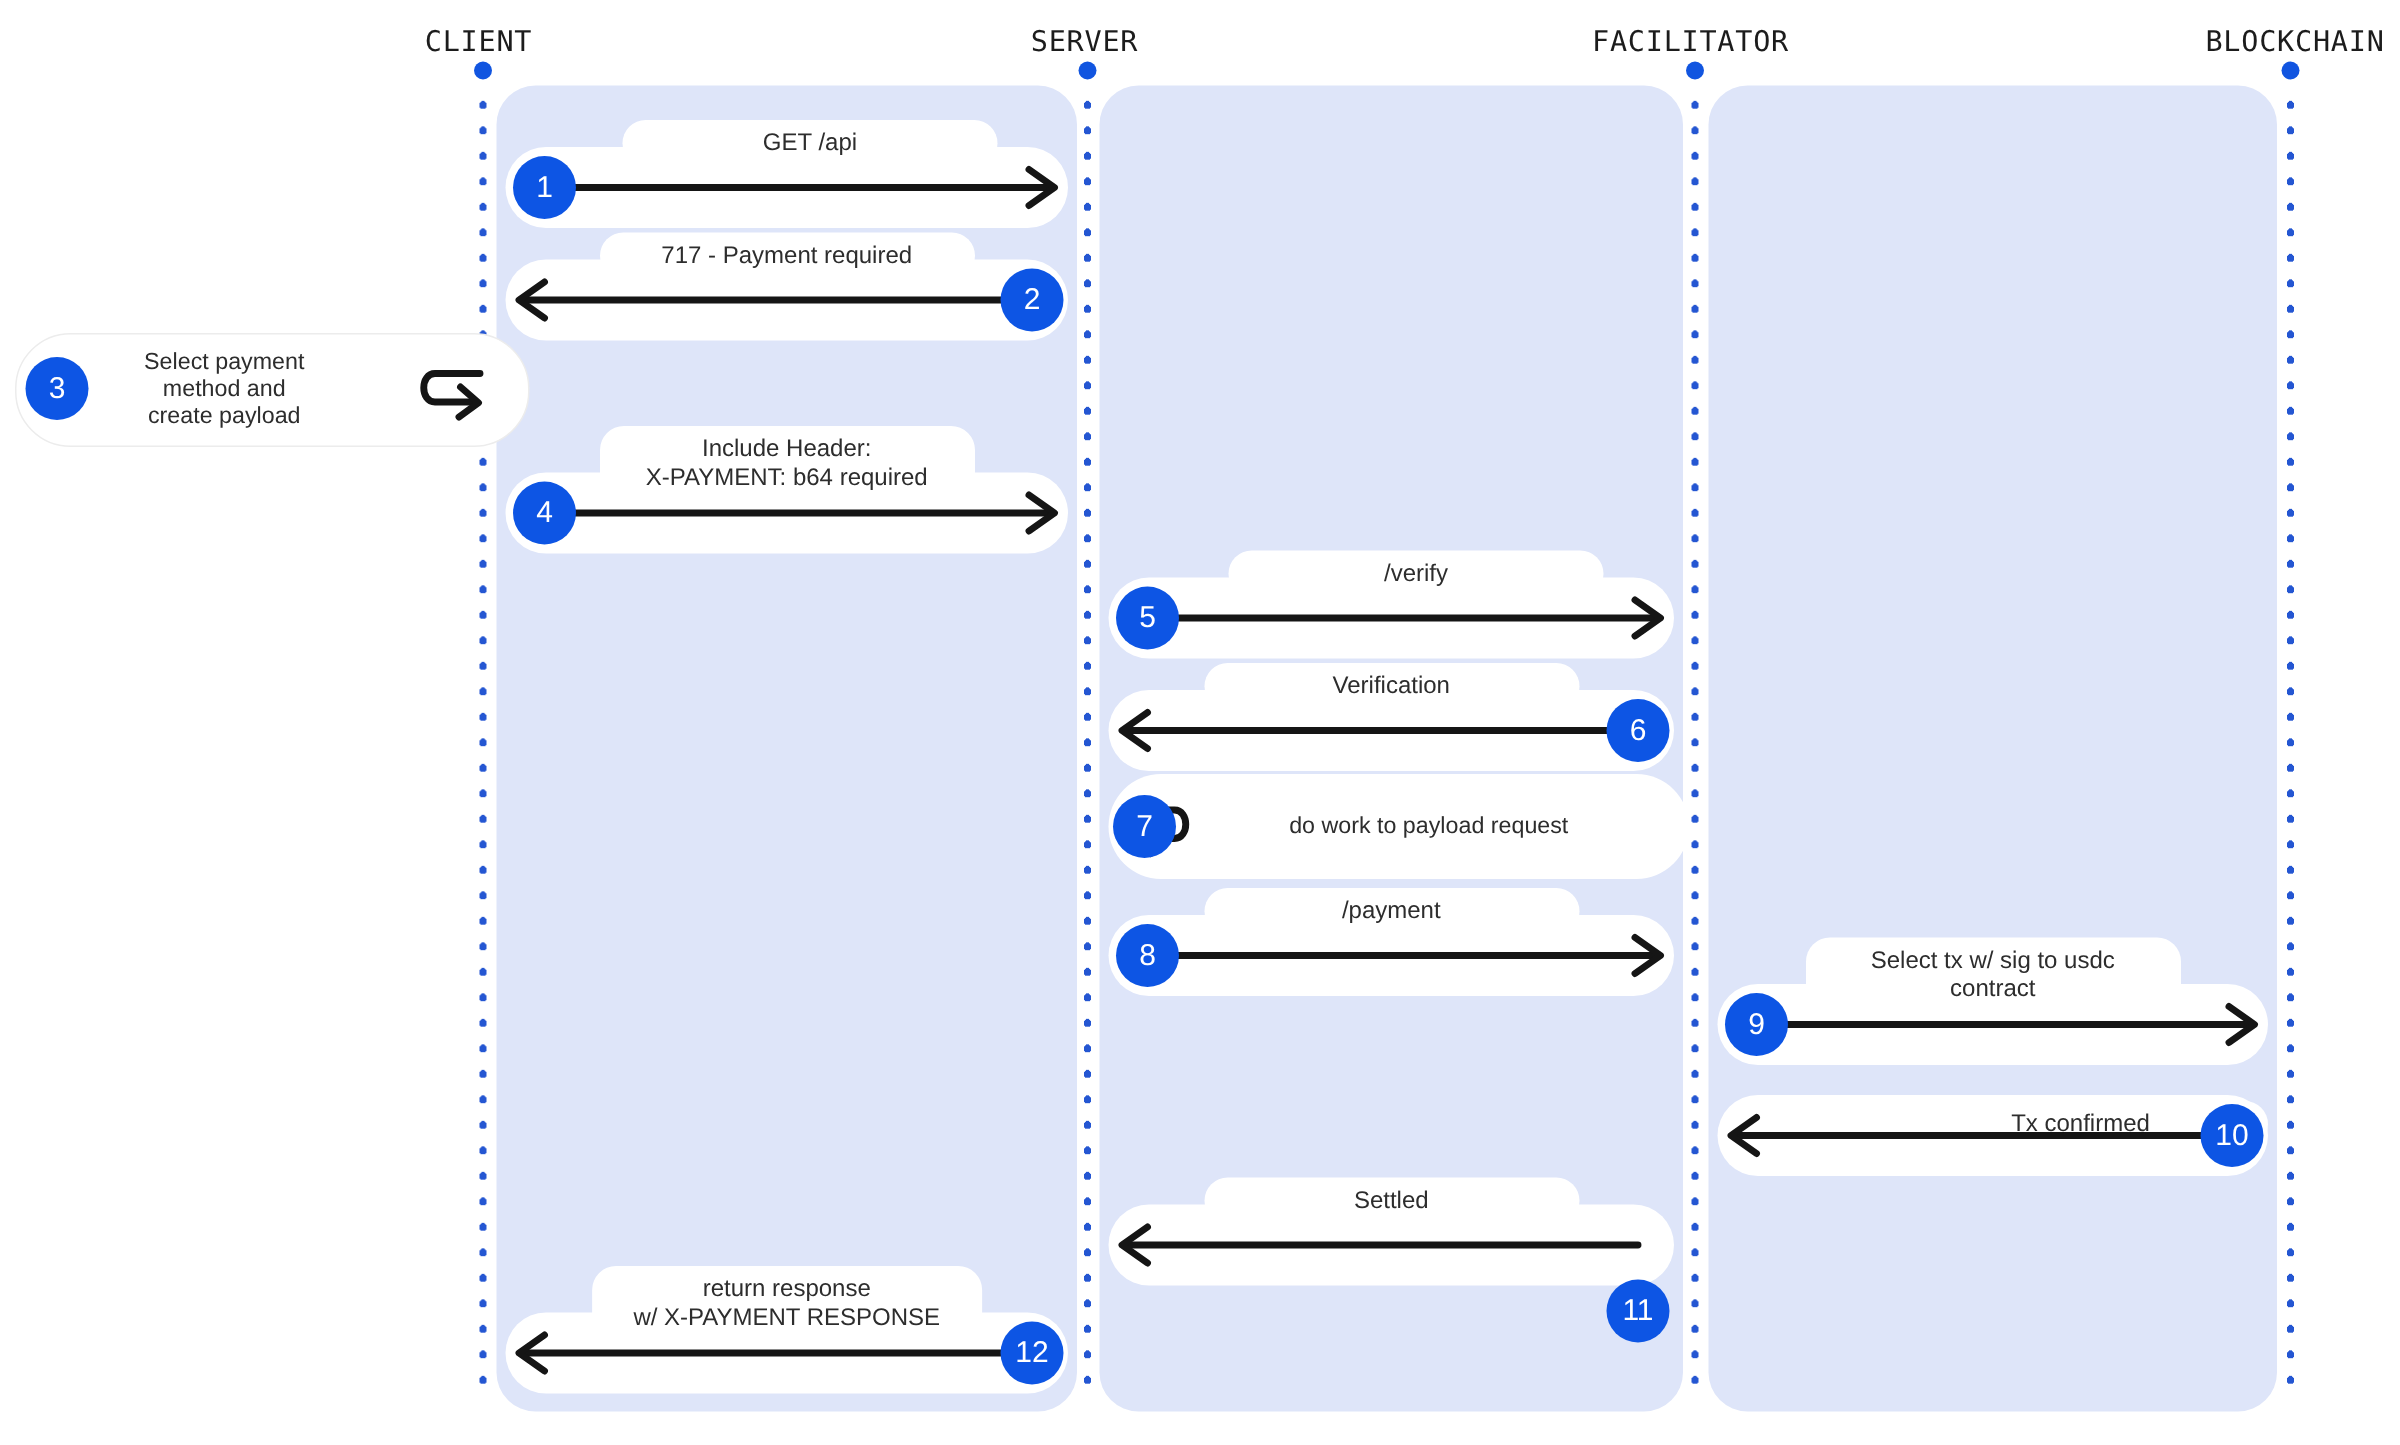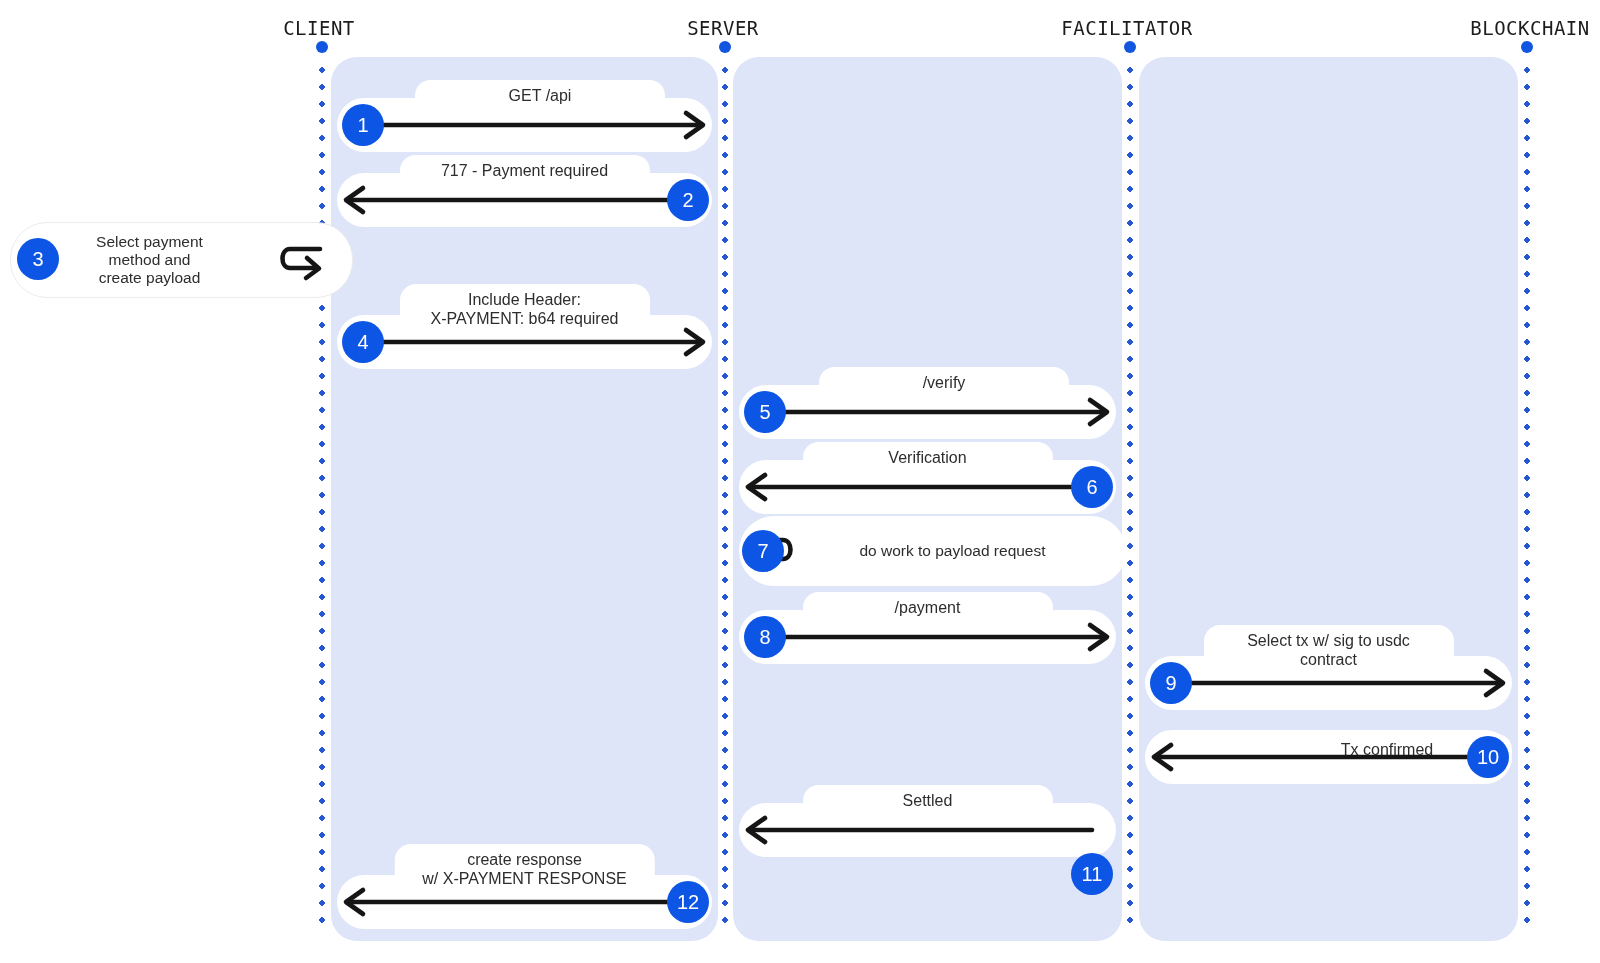--- a/index.html
+++ b/index.html
@@ -171,21 +171,21 @@
       <div class="tab" style="left: 927.5px; top: 785px;">
         <div>Settled</div>
       </div>
       <svg width="377" height="54" viewBox="0 0 377 54" class="arrow-svg" style="left: 739px; top: 803px;">
         <line x1="353" y1="27" x2="12" y2="27" fill="none" stroke="#151515" stroke-width="4.6" stroke-linecap="round" stroke-linejoin="round"></line>
         <path d="M26 15 L9 27 L26 39" fill="none" stroke="#151515" stroke-width="4.6" stroke-linecap="round" stroke-linejoin="round"></path>
       </svg>
       <div class="badge" style="left: 1071px; top: 853px;">11</div>
       <div class="strip" style="left: 337px; top: 875px; width: 375px;"></div>
       <div class="tab" style="left: 524.5px; top: 844px;">
-        <div>create response</div>
+        <div>return response</div>
         <div>w/ X-PAYMENT RESPONSE</div>
       </div>
       <svg width="375" height="54" viewBox="0 0 375 54" class="arrow-svg" style="left: 337px; top: 875px;">
         <line x1="351" y1="27" x2="12" y2="27" fill="none" stroke="#151515" stroke-width="4.6" stroke-linecap="round" stroke-linejoin="round"></line>
         <path d="M26 15 L9 27 L26 39" fill="none" stroke="#151515" stroke-width="4.6" stroke-linecap="round" stroke-linejoin="round"></path>
       </svg>
       <div class="badge" style="left: 667px; top: 881px;">12</div>
     </div>
 </div>
 

